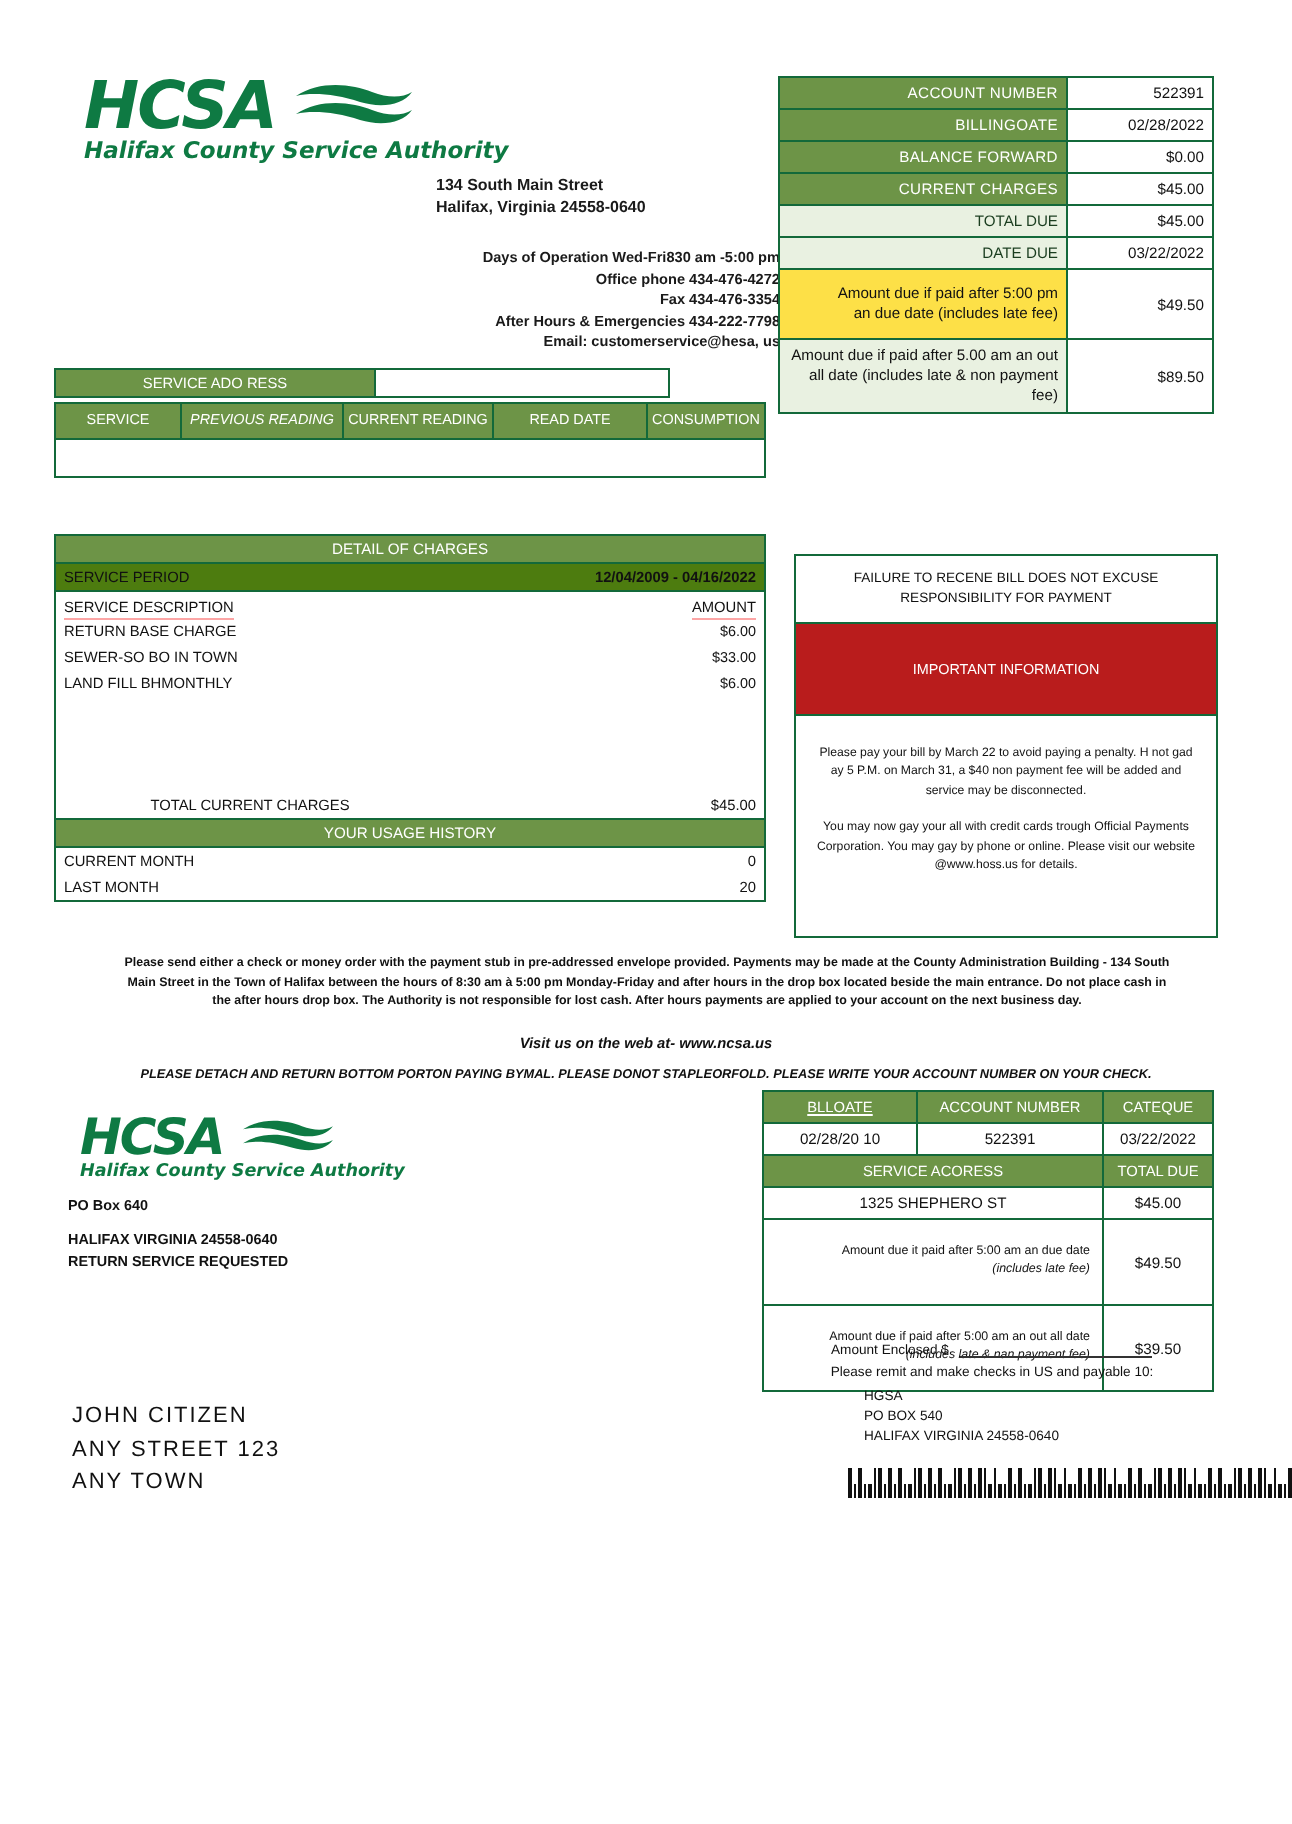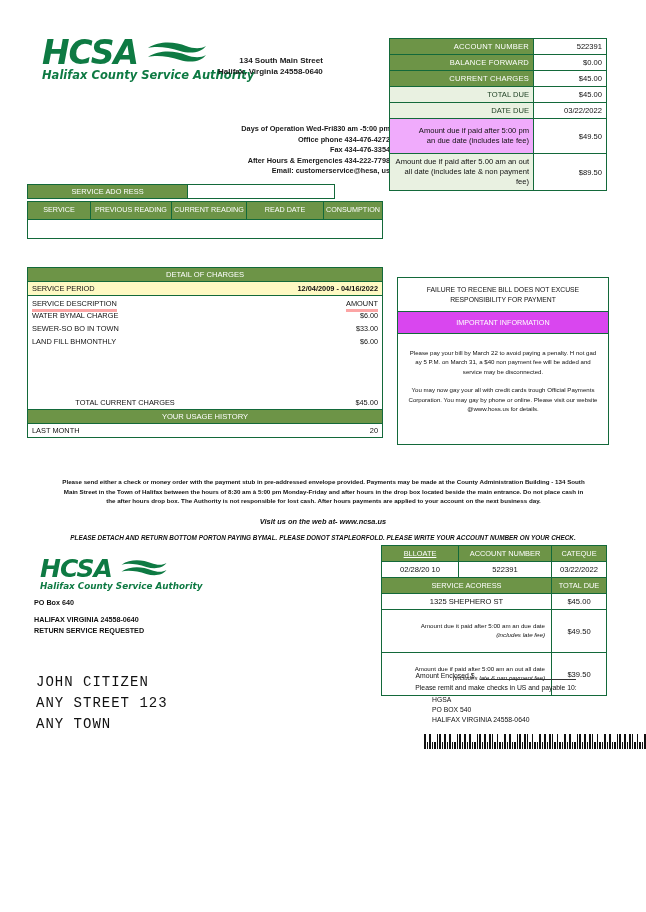--- a/index.html
+++ b/index.html
@@ -19,73 +19,73 @@
   .hdr-cell{background:#6d9447;color:#ffffff;text-align:right;font-size:7.6px;letter-spacing:.2px;}
   .pale-cell{background:#e9f1e1;color:#1a3d1f;text-align:right;font-size:7.6px;}
   .val-cell{background:#ffffff;text-align:right;font-size:7.6px;color:#111;}
   .note-cell{background:#ffffff;text-align:right;font-size:6.4px;line-height:1.35;color:#111;padding:4px 5px;}
 
   
   #summary-table{position:absolute;left:389px;top:38px;width:218px;}
   #summary-table td{height:11px;}
 
   
-  #address-block{position:absolute;left:218px;top:56px;text-align:right;font-size:8px;font-weight:bold;line-height:1.35;}
+  #address-block{position:absolute;left:218px;top:88px;text-align:left;font-size:8px;font-weight:bold;line-height:1.35;}
   #hours-block{position:absolute;left:203px;top:124px;width:187px;text-align:right;font-size:7.3px;font-weight:bold;line-height:1.45;}
 
   
   #svc-wrap{position:absolute;left:27px;top:184px;width:356px;}
   .svc-title{background:#6d9447;color:#fff;text-align:center;font-size:7.4px;border:1.5px solid #13693a;padding:2px;width:155px;}
   .svc-blank{border:1.5px solid #13693a;background:#fff;}
   .rd-head{background:#6d9447;color:#fff;text-align:center;font-size:7.2px;line-height:1.2;border:1.5px solid #13693a;padding:4px 2px;}
   .rd-val{background:#fff;text-align:center;font-size:7.4px;border-left:1.5px solid #13693a;border-right:1.5px solid #13693a;padding:4px 2px;color:#111;}
   .rd-pad{background:#fff;border-left:1.5px solid #13693a;border-right:1.5px solid #13693a;border-bottom:1.5px solid #13693a;height:16px;}
 
   
   #charges-wrap{position:absolute;left:27px;top:267px;width:356px;}
   .doc-bar{background:#6d9447;color:#fff;text-align:center;font-size:7.6px;border:1.5px solid #13693a;padding:2px;}
-  .sp-row{border-left:1.5px solid #13693a;border-right:1.5px solid #13693a;border-bottom:1.5px solid #13693a;background:#fef9c3;}
+  .sp-row{border-left:1.5px solid #13693a;border-right:1.5px solid #13693a;border-bottom:1.5px solid #13693a;background:#4d7c0f;}
   .sp-l{font-size:7.4px;padding:2px 4px;color:#111;}
   .sp-r{font-size:7.4px;padding:2px 4px;text-align:right;font-weight:bold;color:#111;}
   .ln-side{border-left:1.5px solid #13693a;border-right:1.5px solid #13693a;background:#fff;}
   .sd-head{font-size:7.4px;padding:3px 4px 1px 4px;color:#111;}
-  .sd-head span{border-bottom:3px solid #fca5a5;padding-bottom:1px;}
+  .sd-head span{border-bottom:1px solid #fca5a5;padding-bottom:1px;}
   .ch-l{font-size:7.4px;padding:2px 4px;color:#111;}
   .ch-r{font-size:7.2px;padding:2px 4px;text-align:right;color:#111;}
   .tot-l{font-size:7.4px;padding:2px 4px;text-align:center;color:#111;}
   .tot-r{font-size:7.4px;padding:2px 4px;text-align:right;color:#111;}
   .uh-bar{background:#6d9447;color:#fff;text-align:center;font-size:7.6px;border:1.5px solid #13693a;padding:2px;}
   .uh-l{font-size:7.4px;padding:2px 4px;color:#111;}
   .uh-r{font-size:7.4px;padding:2px 4px;text-align:right;color:#111;}
 
   
   #info-wrap{position:absolute;left:397px;top:277px;width:210px;border:1.5px solid #13693a;background:#fff;}
   .info-top{text-align:center;font-size:6.8px;line-height:1.4;padding:7px 6px;border-bottom:1.5px solid #13693a;color:#111;}
-  .info-bar{background:#d946ef;color:#fff;text-align:center;font-size:7.2px;padding:6px;border-bottom:1.5px solid #13693a;}
+  .info-bar{background:#b91c1c;color:#fff;text-align:center;font-size:7.2px;padding:18px;border-bottom:1.5px solid #13693a;}
   .info-body{padding:14px 8px 10px 8px;font-size:6.1px;line-height:1.55;text-align:center;color:#111;min-height:86px;}
   .info-body p{margin:0 0 9px 0;}
 
   
   #pay-note{position:absolute;left:60px;top:477px;width:527px;text-align:center;font-size:6.2px;font-weight:bold;line-height:1.55;color:#111;}
   #web-note{position:absolute;left:0;top:517px;width:646px;text-align:center;font-size:7.4px;font-weight:bold;font-style:italic;color:#111;}
   #detach-note{position:absolute;left:0;top:534px;width:646px;text-align:center;font-size:6.4px;font-weight:bold;font-style:italic;color:#111;}
 
   
   #stub-logo{position:absolute;left:40px;top:556px;}
   #stub-addr{position:absolute;left:34px;top:598px;font-size:7.2px;font-weight:bold;line-height:1.5;color:#111;}
   #stub-addr .gap{height:6px;}
 
   #stub-table{position:absolute;left:381px;top:545px;width:226px;}
   .st-head{background:#6d9447;color:#fff;text-align:center;font-size:7.4px;border:1.5px solid #13693a;padding:3px 2px;}
   .st-val{background:#fff;text-align:center;font-size:7.6px;border:1.5px solid #13693a;padding:3px 2px;color:#111;}
   .st-note{background:#fff;text-align:right;font-size:6.2px;line-height:1.45;border:1.5px solid #13693a;padding:5px 6px;color:#111;}
   .st-amt{background:#fff;text-align:center;font-size:7.6px;border:1.5px solid #13693a;padding:3px;color:#111;}
 
   
-  #cust-addr{position:absolute;left:36px;top:672px;font-family:Liberation Mono, monospace;font-size:14px;line-height:1.5;letter-spacing:1px;color:#111;}
+  #cust-addr{position:absolute;left:36px;top:700px;font-family:Liberation Sans, sans-serif;font-size:11px;line-height:1.5;letter-spacing:1px;color:#111;}
 
   
   #remit{position:absolute;left:384px;top:672px;width:224px;font-size:6.8px;color:#111;}
   #remit .enc{text-align:center;}
   #remit .enc .line{display:inline-block;width:96px;border-bottom:1px solid #333;vertical-align:-2px;margin-left:6px;}
   #remit .remit-l{text-align:center;margin-top:4px;}
   #remit .payee{margin-top:4px;padding-left:48px;line-height:1.45;}
   #barcode{position:absolute;left:424px;top:733px;height:16px;display:flex;align-items:flex-end;gap:1px;}
   #barcode i{display:block;width:1.5px;background:#111;}
 </style>
@@ -118,37 +118,41 @@
     <div>Email: customerservice@hesa, us</div>
   </div>
 
   <table class="gt" id="summary-table">
     <tbody>
         <tr>
       <td class="hdr-cell" style="width:135px;">ACCOUNT NUMBER</td>
       <td class="val-cell">522391</td>
     </tr>
     <tr>
+      <td class="hdr-cell">BILLINGOATE</td>
+      <td class="val-cell">02/28/2022</td>
+    </tr>
+    <tr>
       <td class="hdr-cell">BALANCE FORWARD</td>
       <td class="val-cell">$0.00</td>
     </tr>
     <tr>
       <td class="hdr-cell">CURRENT CHARGES</td>
       <td class="val-cell">$45.00</td>
     </tr>
     <tr>
       <td class="pale-cell">TOTAL DUE</td>
       <td class="val-cell">$45.00</td>
     </tr>
     <tr>
       <td class="pale-cell">DATE DUE</td>
       <td class="val-cell">03/22/2022</td>
     </tr>
     <tr>
-      <td class="note-cell" style="background:#f0abfc;height:30px;padding-left:28px;">Amount due if paid after 5:00 pm an due date (includes late fee)</td>
+      <td class="note-cell" style="background:#fde047;height:30px;padding-left:28px;">Amount due if paid after 5:00 pm an due date (includes late fee)</td>
       <td class="val-cell">$49.50</td>
     </tr>
     <tr>
       <td class="note-cell" style="background:#e9f1e1;height:32px;margin-top:24px;">Amount due if paid after 5.00 am an out all date (includes late &amp; non payment fee)</td>
       <td class="val-cell">$89.50</td>
     </tr>
   </tbody>
     </table>
 
   <div id="svc-wrap">
@@ -157,21 +161,21 @@
           <tr>
         <td class="svc-title">SERVICE ADO RESS</td>
         <td class="svc-blank"></td>
       </tr>
     </tbody>
       </table>
     <table style="width:356px;margin-top:2px;">
       <tbody>
           <tr>
         <td class="rd-head" style="width:58px;">SERVICE</td>
-        <td class="rd-head" style="width:76px;">PREVIOUS READING</td>
+        <td class="rd-head" style="width:76px;font-style:italic;">PREVIOUS READING</td>
         <td class="rd-head" style="width:70px;">CURRENT READING</td>
         <td class="rd-head" style="width:72px;">READ DATE</td>
         <td class="rd-head">CONSUMPTION</td>
       </tr>
       <tr>
         <td class="rd-pad" colspan="5"></td>
       </tr>
     </tbody>
       </table>
   </div>
@@ -184,41 +188,45 @@
       </tr>
       <tr class="sp-row">
         <td class="sp-l">SERVICE PERIOD</td>
         <td class="sp-r">12/04/2009 - 04/16/2022</td>
       </tr>
       <tr class="ln-side">
         <td class="sd-head"><span>SERVICE DESCRIPTION</span></td>
         <td class="sd-head" style="text-align:right;"><span>AMOUNT</span></td>
       </tr>
       <tr class="ln-side">
-        <td class="ch-l">WATER BYMAL CHARGE</td>
+        <td class="ch-l">RETURN BASE CHARGE</td>
         <td class="ch-r">$6.00</td>
       </tr>
       <tr class="ln-side">
         <td class="ch-l">SEWER-SO BO IN TOWN</td>
         <td class="ch-r">$33.00</td>
       </tr>
       <tr class="ln-side">
         <td class="ch-l">LAND FILL BHMONTHLY</td>
         <td class="ch-r">$6.00</td>
       </tr>
       <tr class="ln-side">
         <td style="height:46px;"></td>
         <td></td>
       </tr>
       <tr class="ln-side">
         <td class="tot-l">TOTAL CURRENT CHARGES</td>
         <td class="tot-r">$45.00</td>
       </tr>
       <tr>
         <td class="uh-bar" colspan="2">YOUR USAGE HISTORY</td>
+      </tr>
+      <tr class="ln-side">
+        <td class="uh-l">CURRENT MONTH</td>
+        <td class="uh-r">0</td>
       </tr>
       <tr style="border-left:1.5px solid #13693a;border-right:1.5px solid #13693a;border-bottom:1.5px solid #13693a;background:#fff;">
         <td class="uh-l">LAST MONTH</td>
         <td class="uh-r">20</td>
       </tr>
     </tbody>
       </table>
   </div>
 
   <div id="info-wrap">

